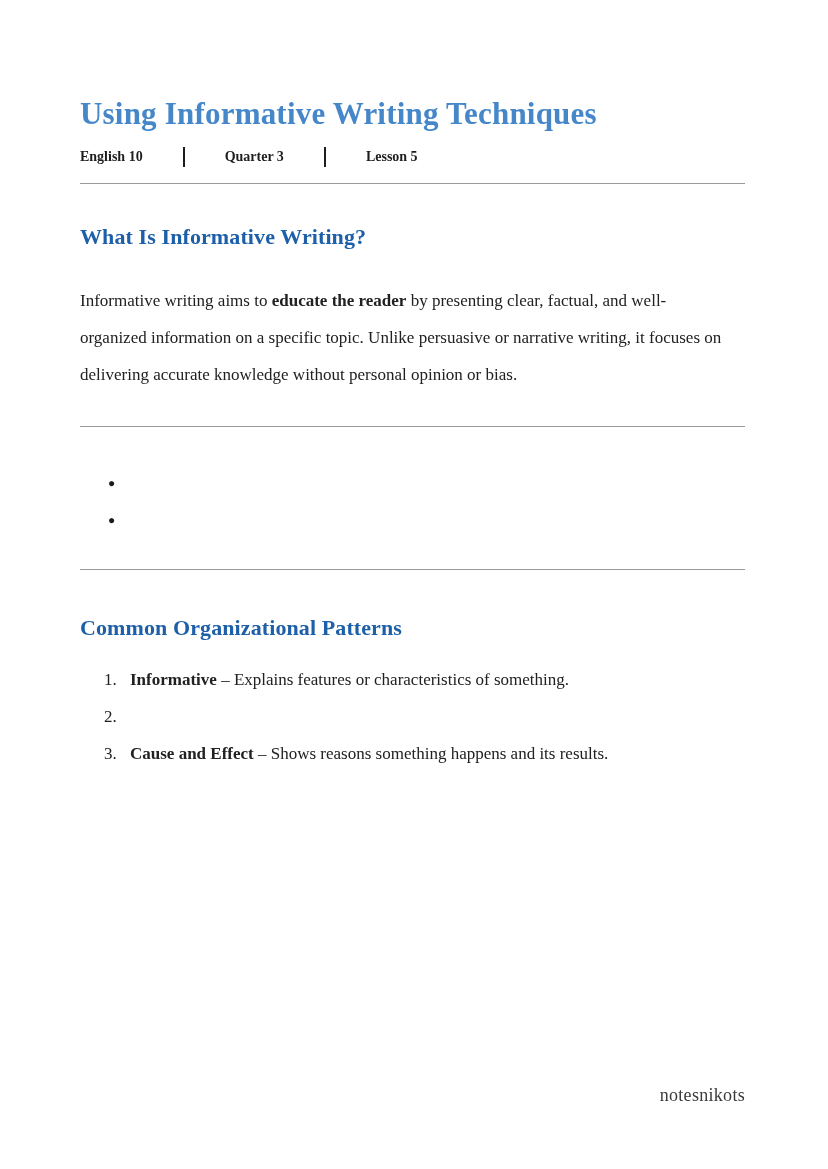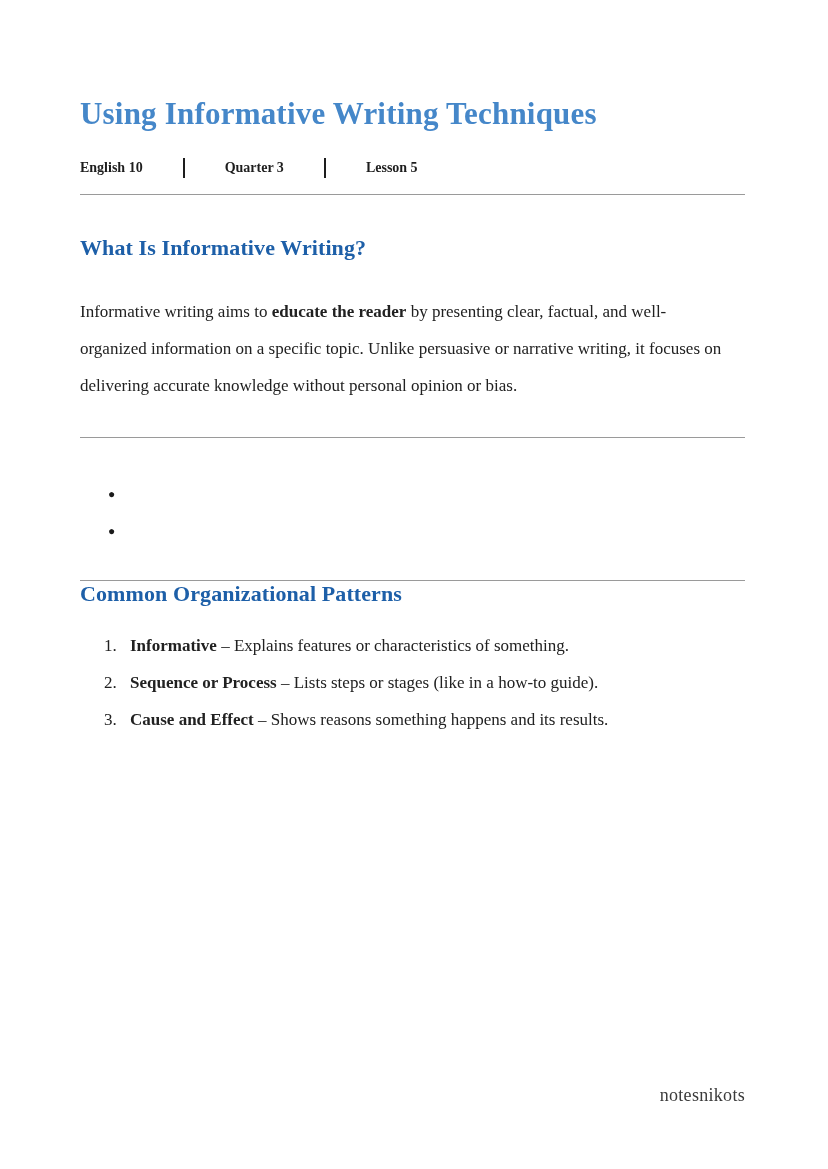--- a/index.html
+++ b/index.html
@@ -25,21 +25,21 @@
   }
   h1.doc-title{
     margin:95px 0 0 0;
     font-size:31px;
     line-height:1.2;
     font-weight:700;
     color:var(--title-blue);
     letter-spacing:0.2px;
   }
   .meta-row{
-    margin-top:26px;
+    margin-top:15px;
     display:flex;
     align-items:center;
     font-size:14px;
     font-weight:700;
     color:var(--meta-text);
     height:20px;
     gap:25px;
   }
   .meta-sep{
     width:2px;height:20px;
@@ -57,21 +57,21 @@
   h2.section-heading{
     margin:0;
     font-size:22px;
     line-height:26px;
     font-weight:700;
     color:var(--heading-blue);
     letter-spacing:0.1px;
   }
   .sect-1 h2{margin-top:40px;}
   .sect-2 h2{margin-top:48px;}
-  .sect-3 h2{}
+  .sect-3 h2{margin-top:45px;}
   p.body-para{
     margin:32px 0 0 0;
     font-size:17px;
     line-height:37px;
     max-width:645px;
   }
   strong{font-weight:700;}
   ul.bullet-list{
     list-style:none;
     margin:38px 0 0 0;
@@ -158,21 +158,20 @@
 
     <section class="sect-3">
       <h2 class="section-heading">Common Organizational Patterns</h2>
       <ol class="numbered-list">
         <li>
           <span class="num-marker">1.</span>
           <div class="li-text"><strong>Informative</strong><span> – Explains features or characteristics of something.</span></div>
         </li>
         <li>
           <span class="num-marker">2.</span>
-          <div class="li-text"><strong>Sequence or Process</strong><span> – Lists steps or stages (like in a how-to guide).</span></div>
         </li>
         <li>
           <span class="num-marker">3.</span>
           <div class="li-text"><strong>Cause and Effect</strong><span> – Shows reasons something happens and its results.</span></div>
         </li>
       </ol>
     </section>
 
   </div>
 

